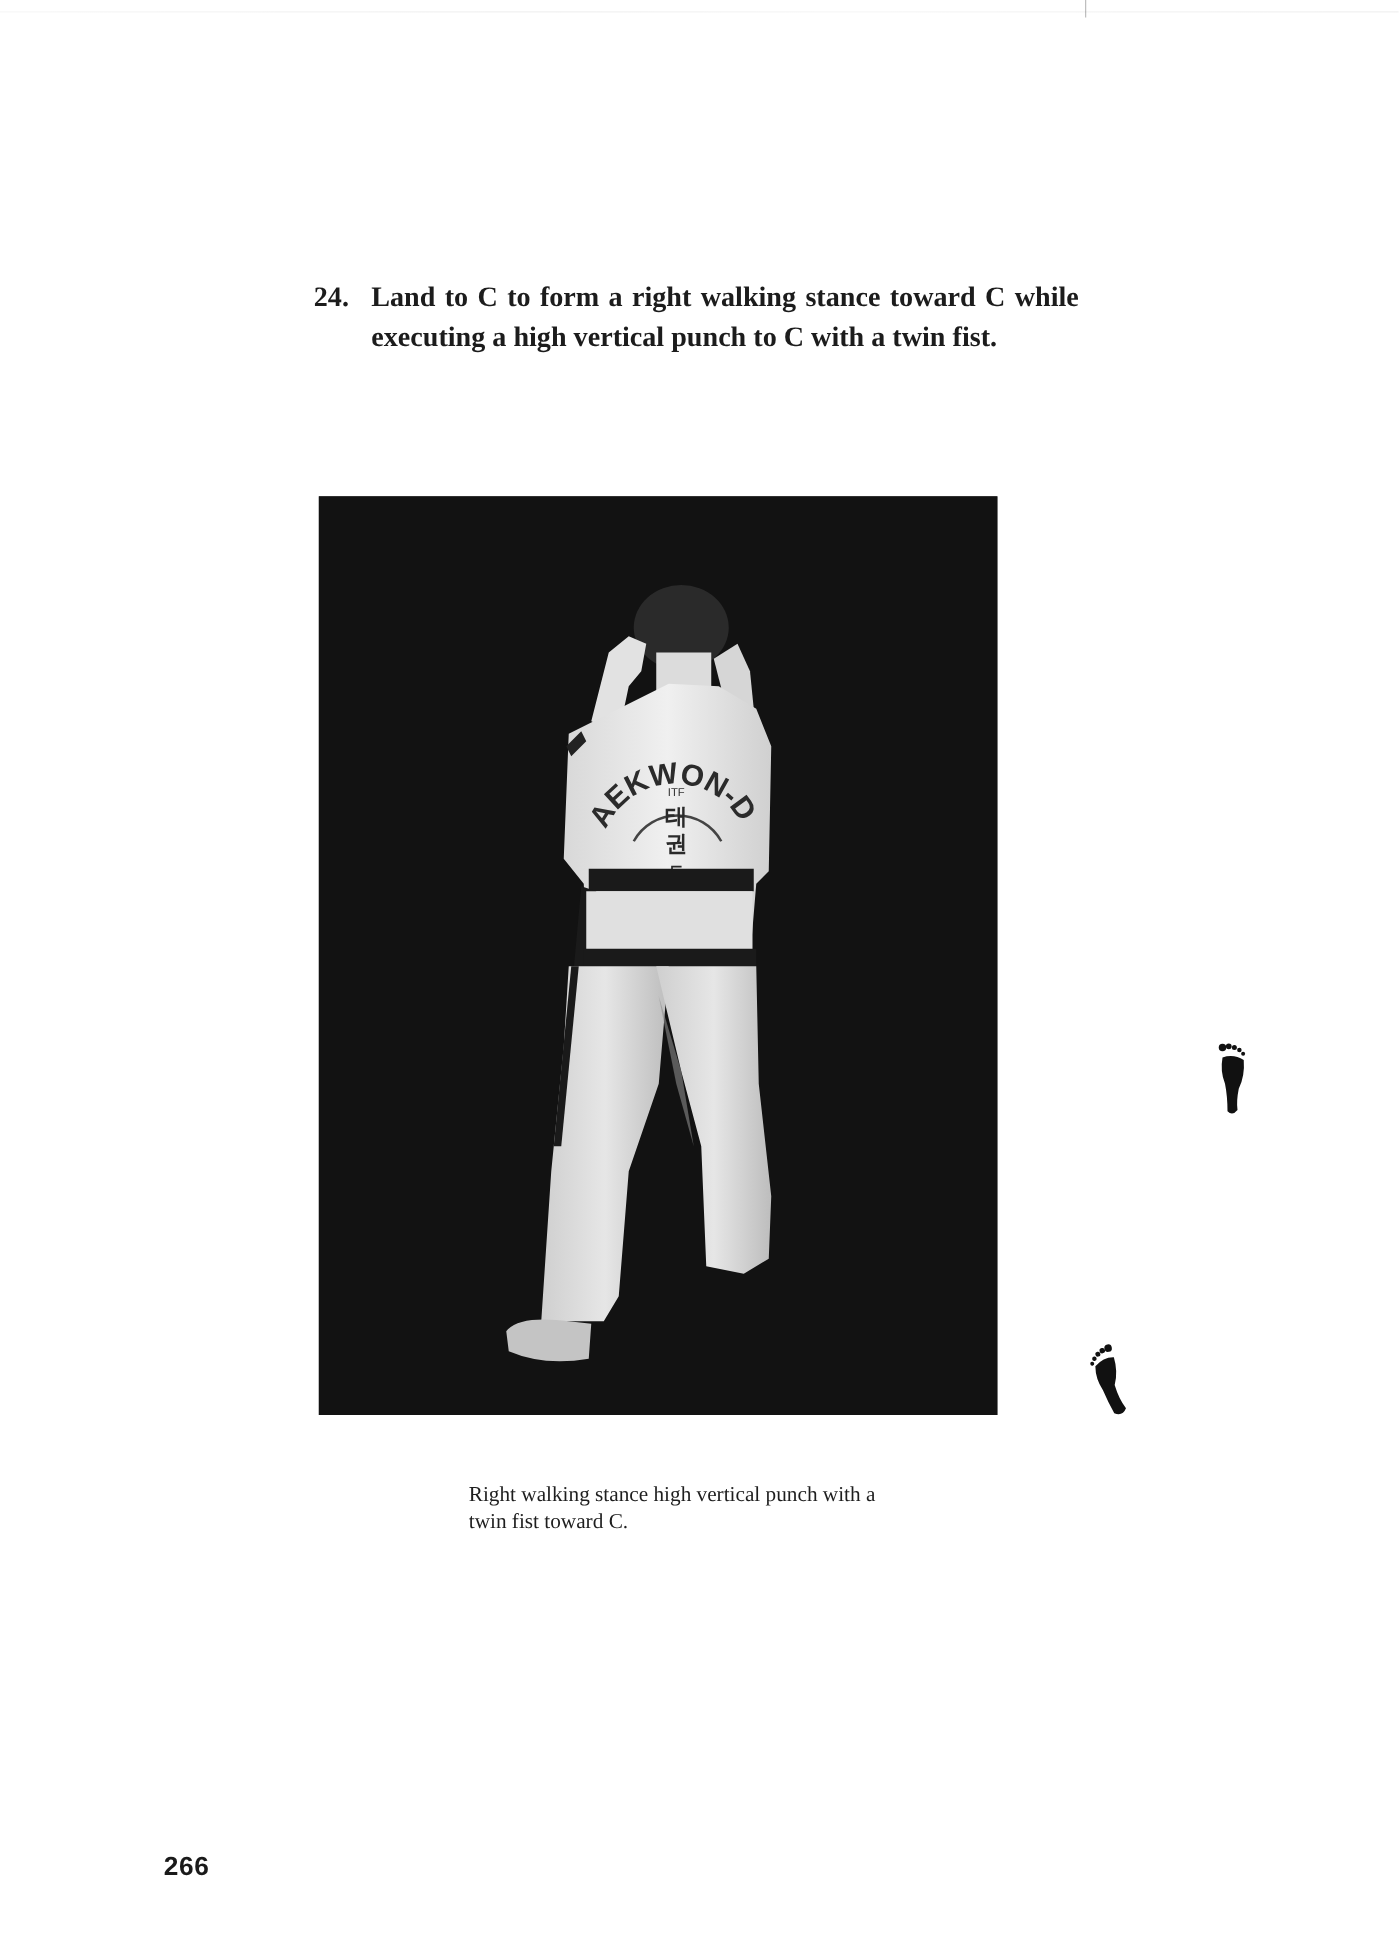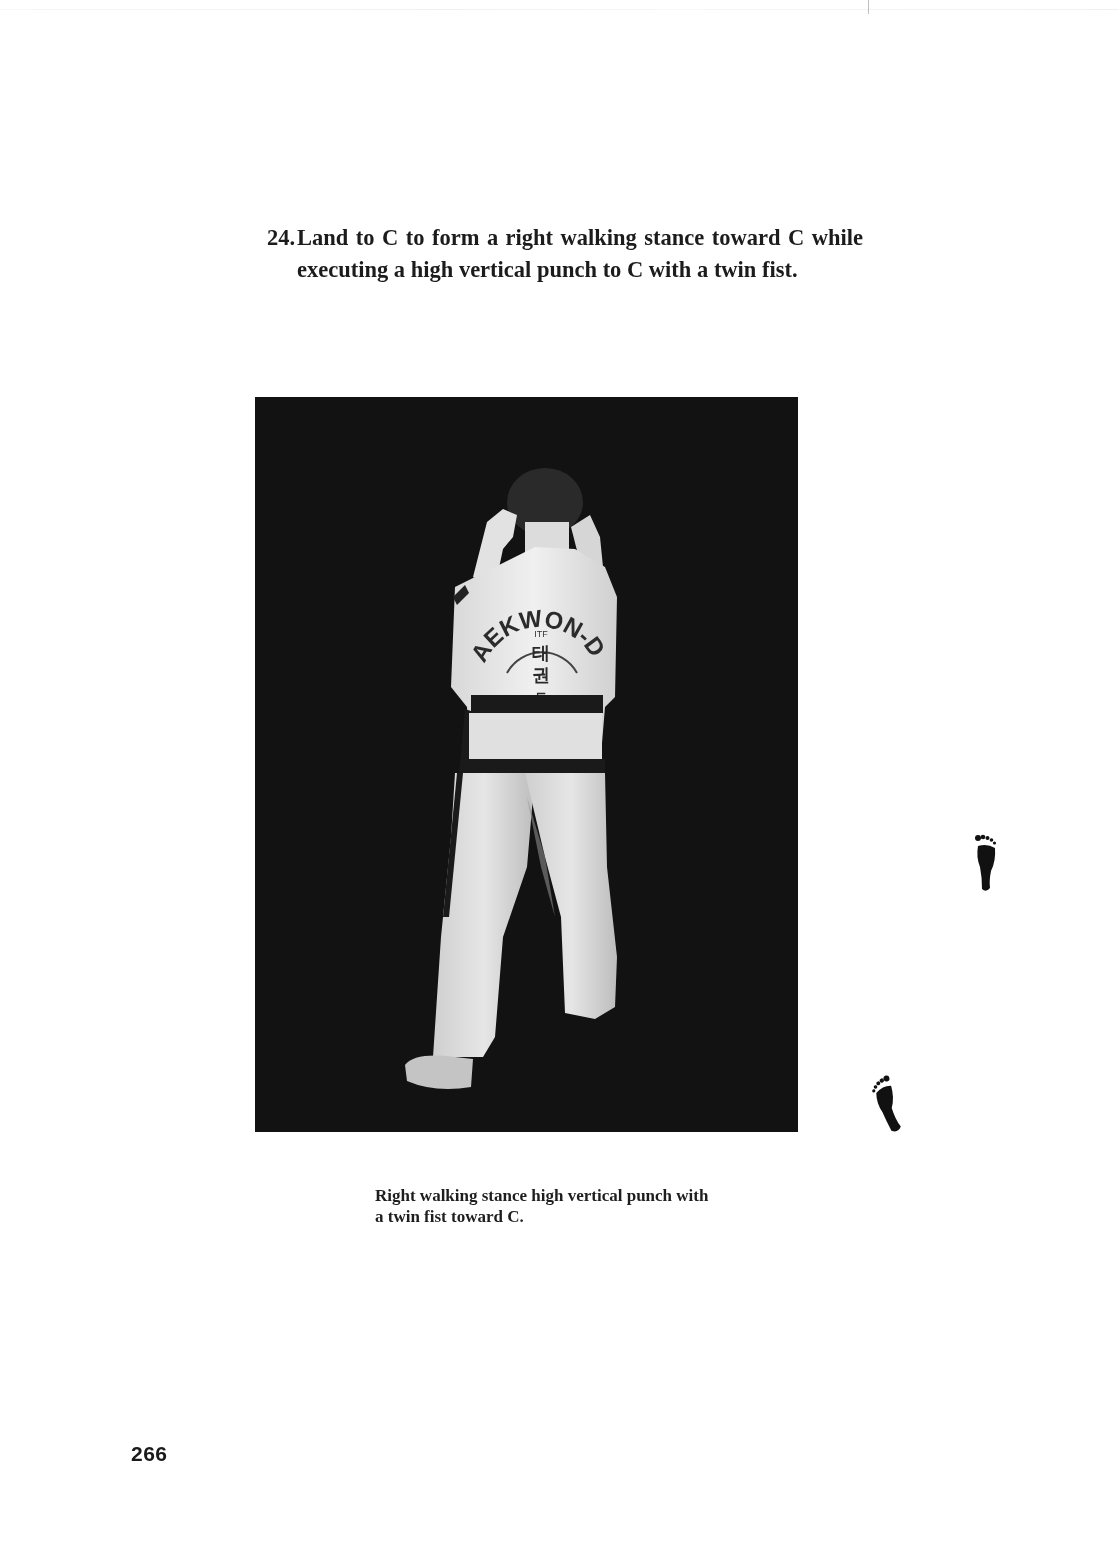--- a/index.html
+++ b/index.html
@@ -39,21 +39,20 @@
       font-family: "Liberation Serif", "DejaVu Serif", serif;
       font-weight: bold;
       font-size: 22.5px;
       line-height: 31.5px;
       color: #1c1c1c;
     }
     .step-num {
       position: absolute;
       left: 0;
       top: 0;
-      margin-left: 16px;
     }
     .step-text {
       position: absolute;
       left: 46px;
       top: 0;
       width: 566px;
       text-align: justify;
       text-align-last: left;
     }
     .photo {
@@ -69,37 +68,37 @@
       display: block;
       width: 100%;
       height: 100%;
     }
     .caption {
       position: absolute;
       left: 375px;
       top: 1185px;
       width: 340px;
       font-family: "Liberation Serif", "DejaVu Serif", serif;
-      font-weight: bold;
+      font-weight: normal;
       font-size: 17px;
       line-height: 21px;
       color: #1e1e1e;
     }
     .foot {
       position: absolute;
       width: 30px;
       height: 60px;
     }
     .foot svg { display: block; width: 100%; height: 100%; }
     .foot-upper { left: 972px; top: 833px; }
     .foot-lower { left: 872px; top: 1075px; transform: rotate(-12deg); }
     .page-number {
       position: absolute;
       left: 131px;
-      top: 1442px;
+      top: 1482px;
       font-family: "Liberation Sans", "DejaVu Sans", sans-serif;
       font-weight: bold;
       font-size: 21px;
       color: #1a1a1a;
       letter-spacing: 0.5px;
     }
   </style>
 </head>
 <body>
 

